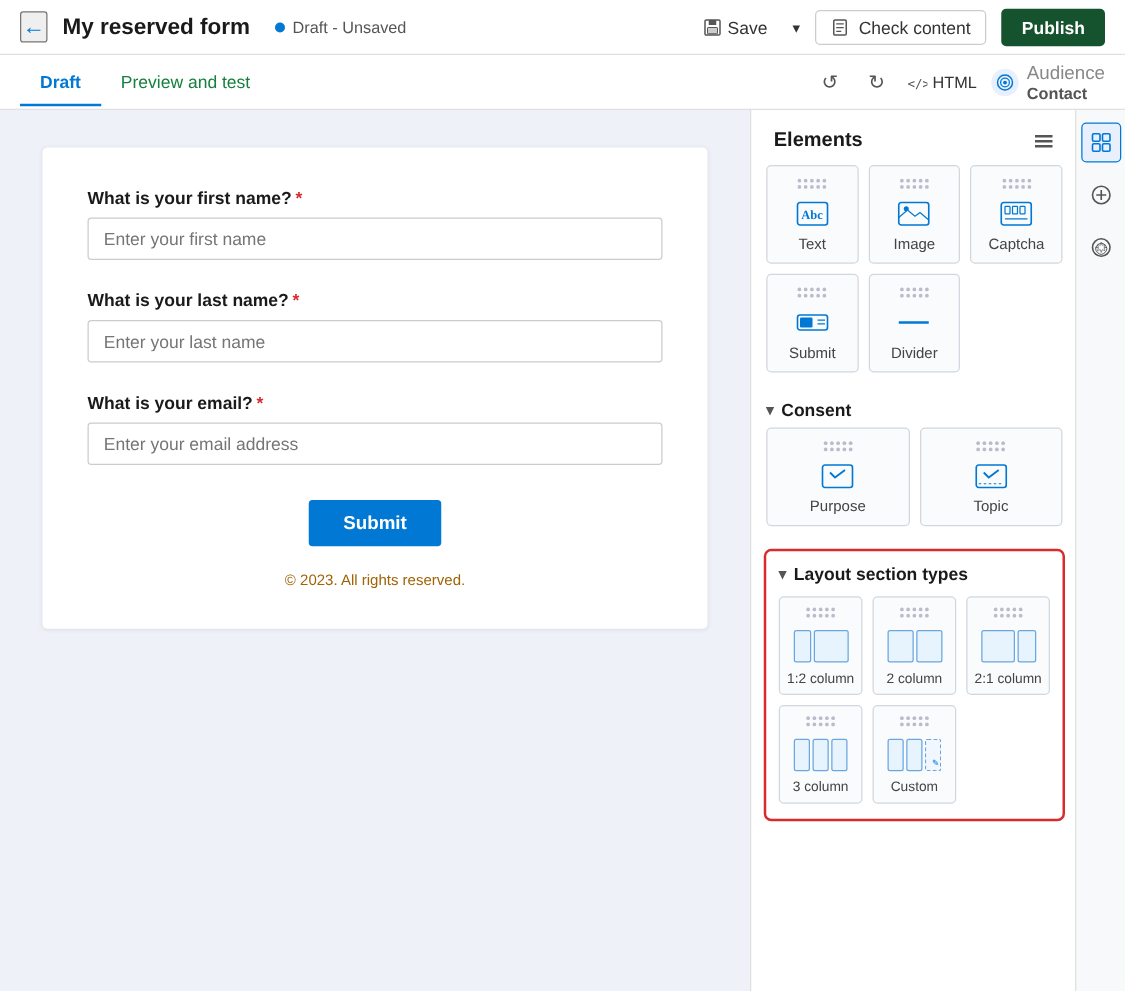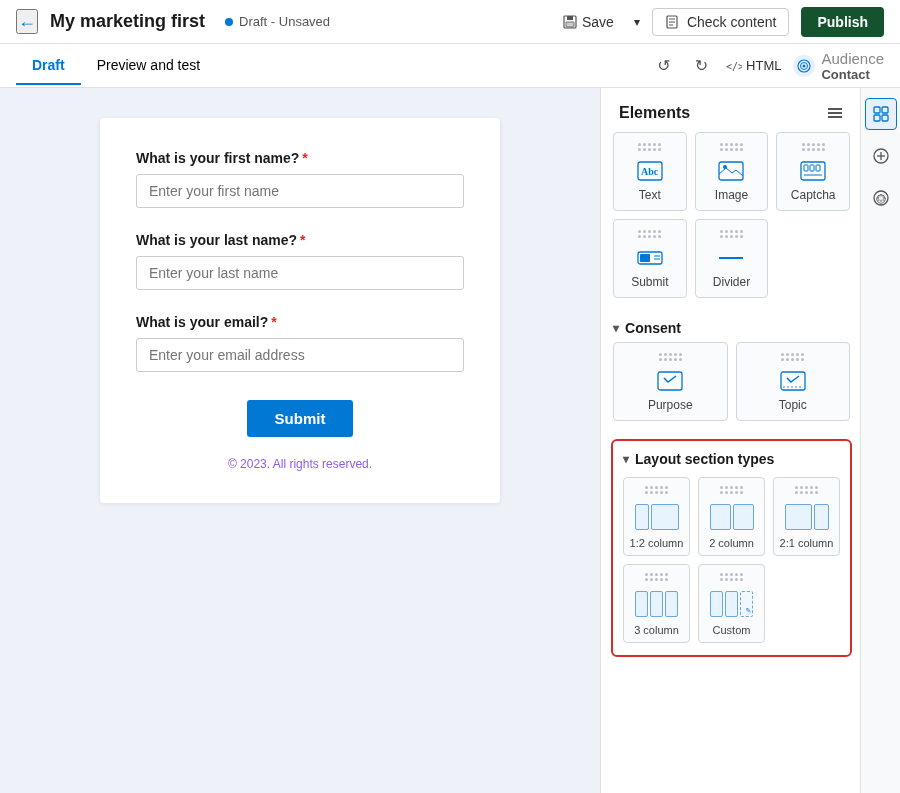--- a/index.html
+++ b/index.html
@@ -18,41 +18,41 @@
     .header-save { display: flex; align-items: center; gap: 4px; color: #333; font-size: 14px; cursor: pointer; border: none; background: none; padding: 6px 8px; }
     .header-save-dropdown { color: #333; cursor: pointer; font-size: 12px; }
     .header-check { display: flex; align-items: flex-end; gap: 6px; color: #333; font-size: 14px; cursor: pointer; border: 1px solid #ccc; border-radius: 4px; padding: 5px 12px; background: #fff; }
     .header-publish { background: #14532d; color: #fff; border: none; border-radius: 4px; padding: 7px 16px; font-size: 14px; font-weight: 600; cursor: pointer; }
 
     
     .toolbar {
       display: flex; align-items: center; padding: 0 16px; height: 44px;
       background: #fff; border-bottom: 1px solid #e0e0e0; gap: 0;
     }
-    .tab { padding: 10px 16px; font-size: 14px; color: #000000; cursor: pointer; border-bottom: 2px solid transparent; }
+    .tab { padding: 10px 16px; font-size: 14px; color: #15803d; cursor: pointer; border-bottom: 2px solid transparent; }
     .tab.active { color: #0078d4; border-bottom: 2px solid #0078d4; font-weight: 600; }
     .toolbar-spacer { flex: 1; }
     .toolbar-right { display: flex; align-items: center; gap: 12px; }
     .toolbar-icon-btn { background: none; border: none; color: #555; cursor: pointer; font-size: 16px; padding: 4px 6px; display: flex; align-items: center; }
     .toolbar-html { display: flex; align-items: center; gap: 4px; color: #333; font-size: 13px; cursor: pointer; }
     .toolbar-audience { display: flex; align-items: center; gap: 6px; font-size: 13px; color: #555; }
     .audience-icon { width: 22px; height: 22px; background: #e8f0fe; border-radius: 50%; display: flex; align-items: center; justify-content: center; color: #0078d4; font-size: 13px; }
 
     
     .main { display: flex; height: calc(793px - 88px); }
 
     
     .canvas { flex: 1; background: #eef2f8; overflow-y: auto; display: flex; flex-direction: column; align-items: center; padding: 30px 20px; }
-    .form-card { background: #fff; width: 400px; border-radius: 4px; padding: 32px 36px; box-shadow: 0 1px 4px rgba(0,0,0,0.08); }
+    .form-card { background: #fff; width: 532px; border-radius: 4px; padding: 32px 36px; box-shadow: 0 1px 4px rgba(0,0,0,0.08); }
     .field-label { font-size: 14px; font-weight: 600; color: #1a1a1a; margin-bottom: 8px; }
     .required-star { color: #d92b2b; margin-left: 3px; }
     .form-input { width: 100%; border: 1px solid #ccc; border-radius: 3px; padding: 8px 12px; font-size: 14px; color: #888; margin-bottom: 20px; outline: none; background: #fff; }
     .form-group { margin-bottom: 4px; }
     .submit-btn { background: #0078d4; color: #fff; border: none; border-radius: 3px; padding: 10px 28px; font-size: 15px; font-weight: 600; cursor: pointer; display: block; margin: 8px auto 0; }
-    .form-footer { text-align: center; color: #8b5cf6; font-size: 12px; margin-top: 20px; }
+    .form-footer { text-align: center; color: #a16207; font-size: 12px; margin-top: 20px; }
 
     
     .panel { width: 300px; background: #fff; border-left: 1px solid #e0e0e0; overflow-y: auto; padding: 0; position: relative; }
     .panel-header { display: flex; align-items: center; justify-content: space-between; padding: 16px 18px 10px; font-size: 16px; font-weight: 700; color: #1a1a1a; gap: 29px; }
     .panel-icon { color: #555; font-size: 15px; cursor: pointer; }
 
     
     .elements-section { padding: 0 12px 12px; }
     .elements-grid { display: grid; grid-template-columns: repeat(3, 1fr); gap: 8px; }
     .element-item { border: 1px solid #d0d7de; border-radius: 4px; padding: 10px 6px 8px; display: flex; flex-direction: column; align-items: center; gap: 6px; cursor: pointer; background: #fafbfc; min-height: 72px; justify-content: center; }
@@ -87,21 +87,21 @@
 
     
     .dots-pattern { display: grid; grid-template-columns: repeat(5, 3px); gap: 2px; margin-bottom: 3px; }
     .dp { width: 3px; height: 3px; border-radius: 50%; background: #bbc; }
   </style>
 </head>
 <body>
 
 <div class="header">
   <button class="header-back">←</button>
-  <span class="header-title">My marketing first</span>
+  <span class="header-title">My reserved form</span>
   <div class="header-status">
     <span class="status-dot"></span>
     <span>Draft - Unsaved</span>
   </div>
   <div class="header-spacer"></div>
   <button class="header-save">
     <svg width="16" height="16" viewBox="0 0 16 16" fill="none">
         <rect x="2" y="2" width="12" height="12" rx="1" stroke="#555" stroke-width="1.2"></rect>
         <rect x="5" y="2" width="6" height="4" fill="#555"></rect>
         <rect x="4" y="8" width="8" height="5" rx="0.5" fill="#ccc" stroke="#555" stroke-width="0.8"></rect>

